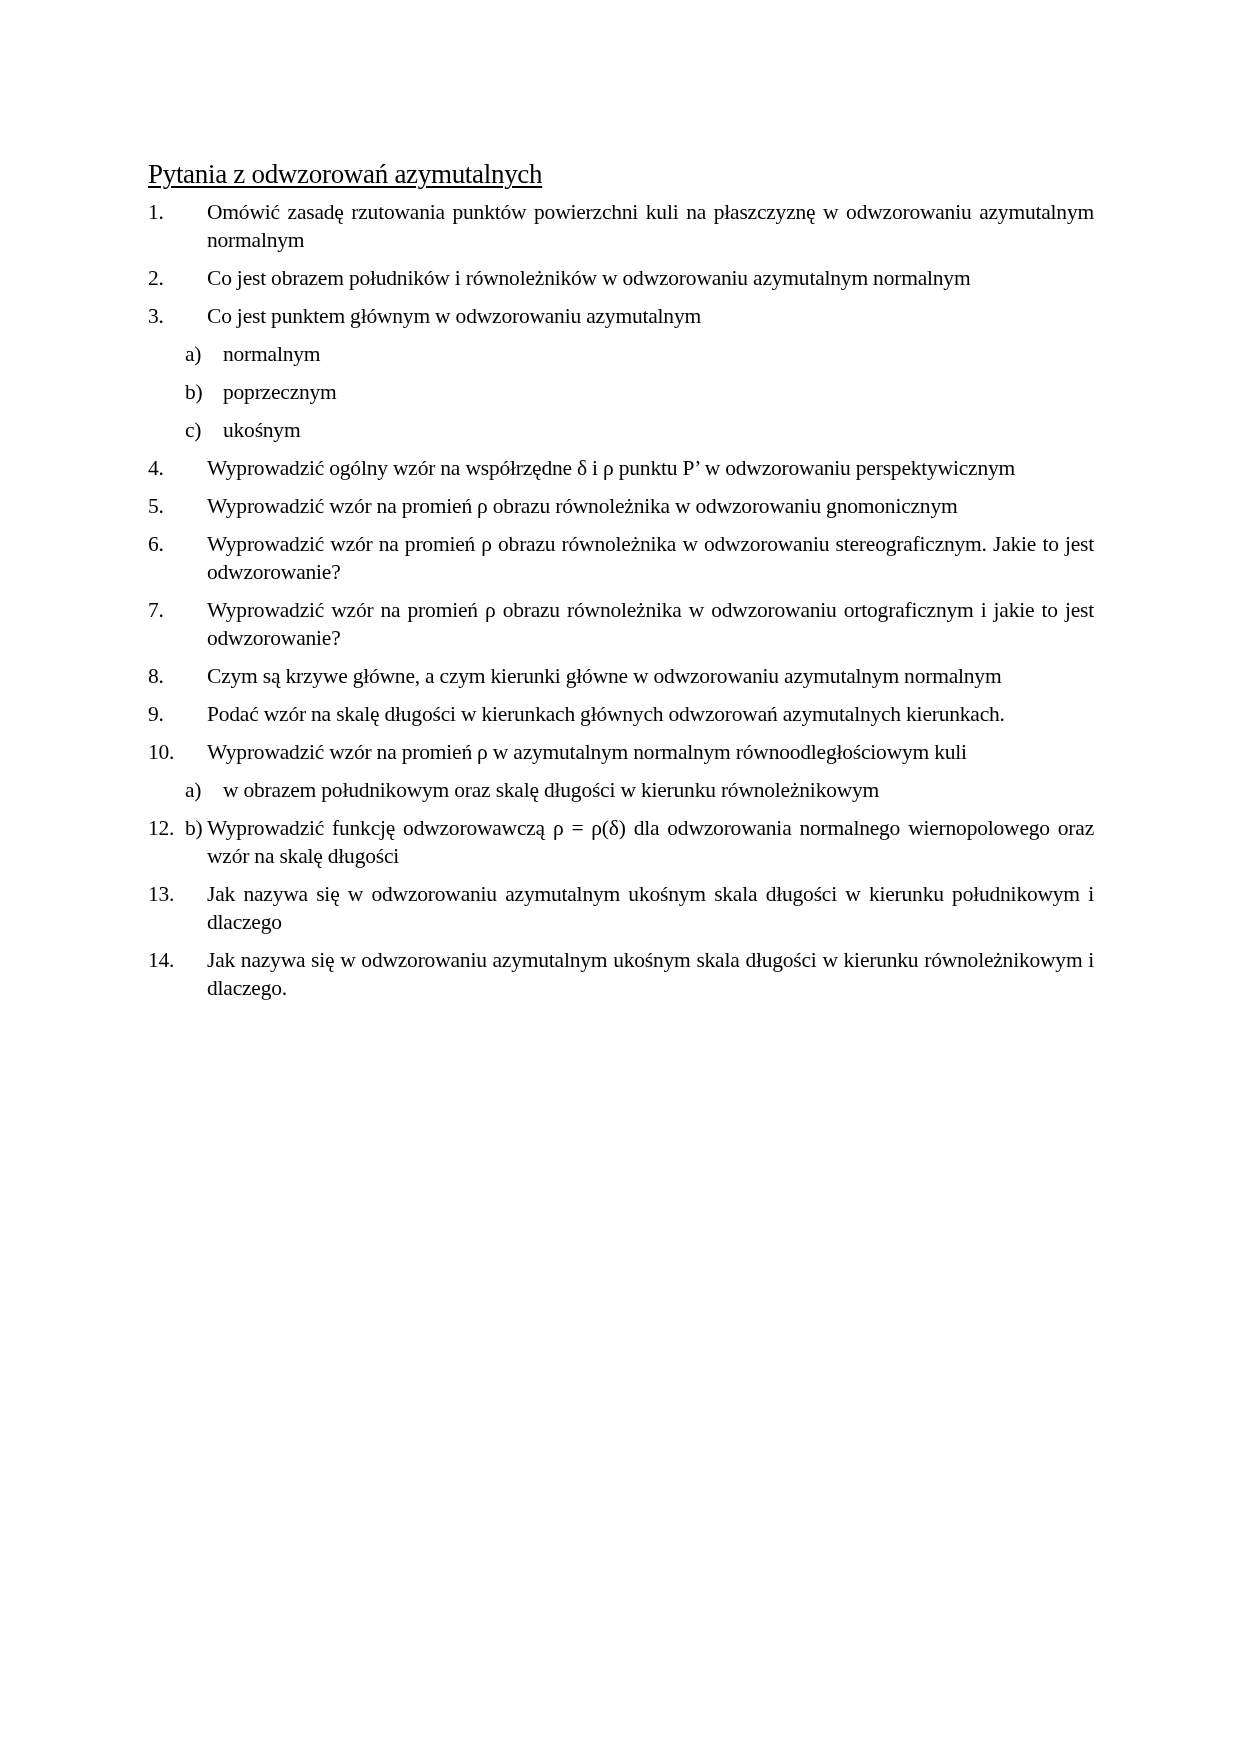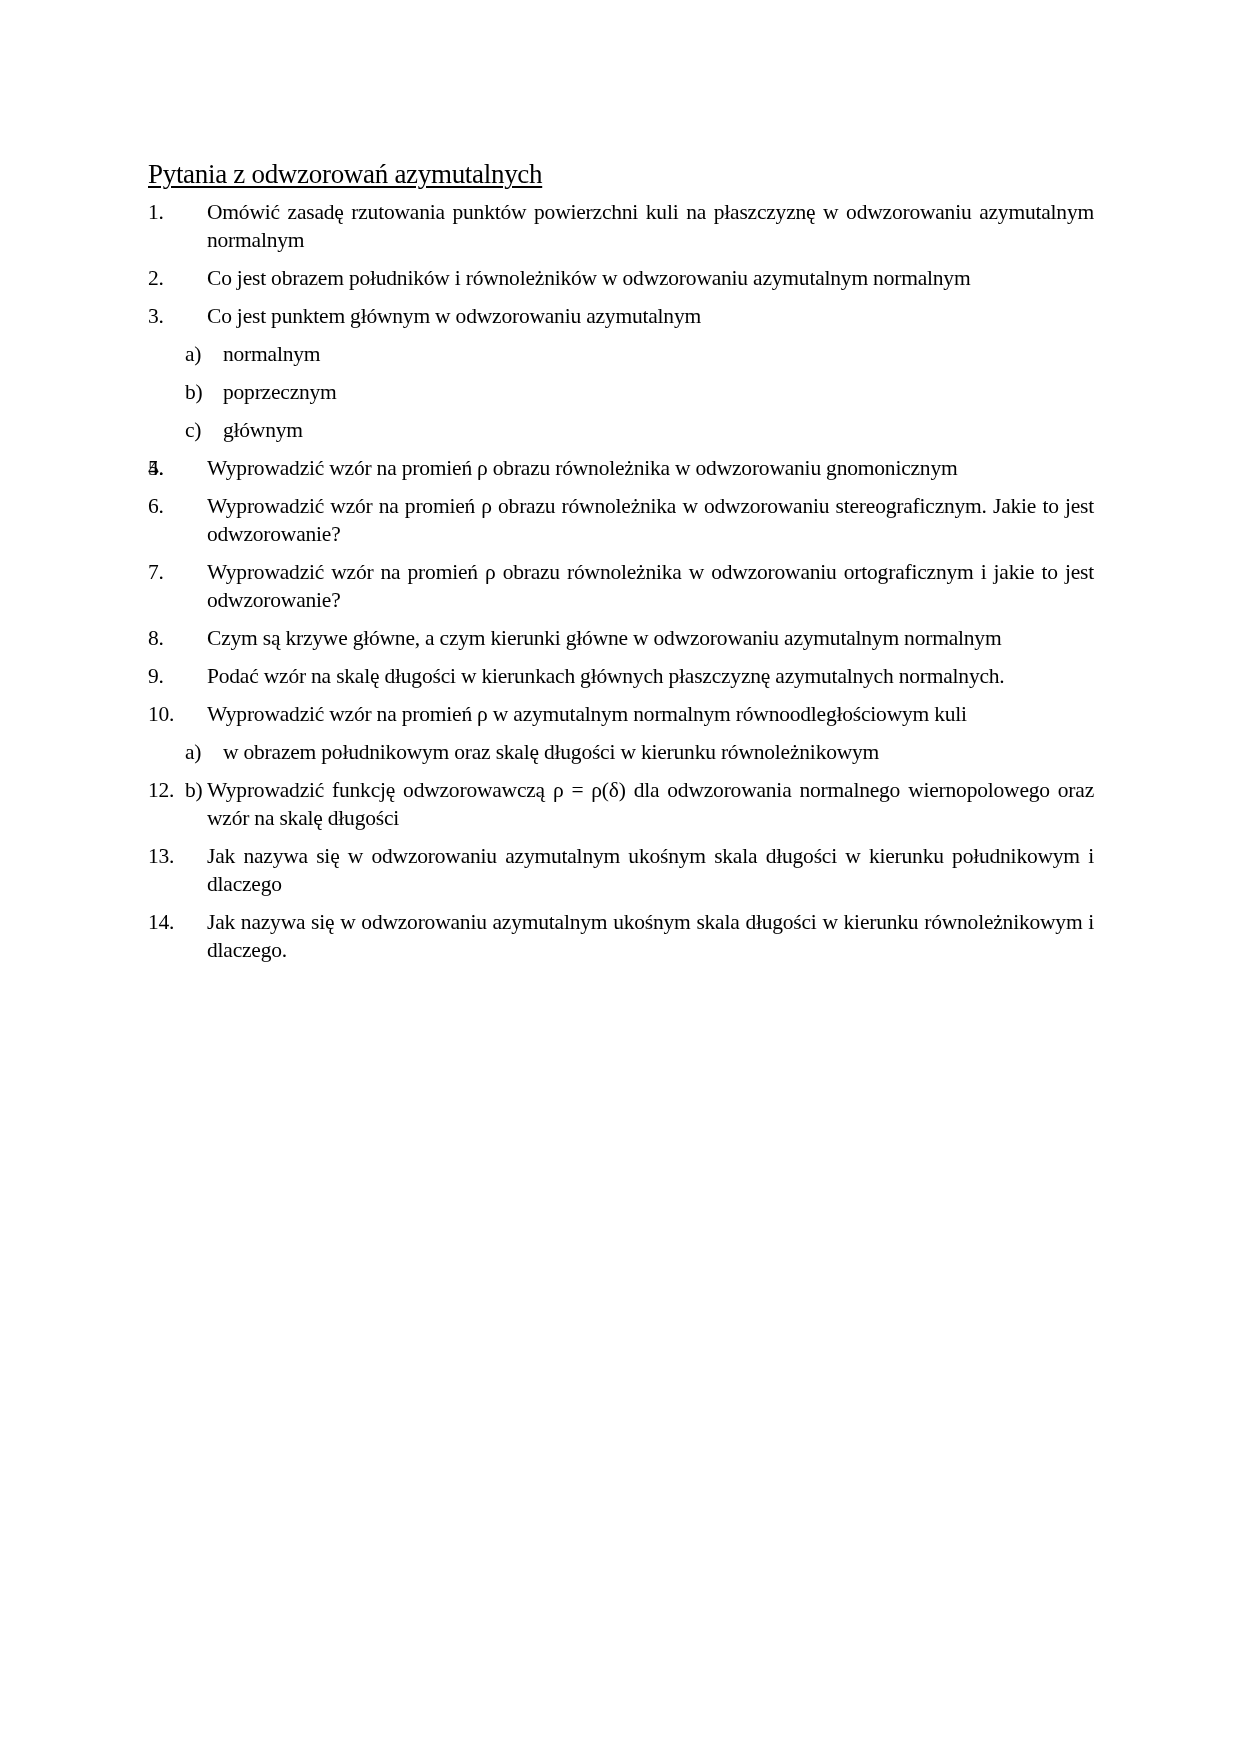--- a/index.html
+++ b/index.html
@@ -92,46 +92,47 @@
         <li class="sub">
           <span class="letter">a)</span>
           <span>normalnym</span>
         </li>
         <li class="sub">
           <span class="letter">b)</span>
           <span>poprzecznym</span>
         </li>
         <li class="sub">
           <span class="letter">c)</span>
-          <span>głównym</span>
+          <span>ukośnym</span>
         </li>
       </ul>
     </li>
     <li class="q">
       <span class="num">4.</span>
+      <span>Wyprowadzić ogólny wzór na współrzędne δ i ρ punktu P’ w odwzorowaniu perspektywicznym</span>
     </li>
     <li class="q">
       <span class="num">5.</span>
       <span>Wyprowadzić wzór na promień ρ obrazu równoleżnika w odwzorowaniu gnomonicznym</span>
     </li>
     <li class="q">
       <span class="num">6.</span>
       <span>Wyprowadzić wzór na promień ρ obrazu równoleżnika w odwzorowaniu stereograficznym. Jakie to jest odwzorowanie?</span>
     </li>
     <li class="q">
       <span class="num">7.</span>
       <span>Wyprowadzić wzór na promień ρ obrazu równoleżnika w odwzorowaniu ortograficznym i jakie to jest odwzorowanie?</span>
     </li>
     <li class="q">
       <span class="num">8.</span>
       <span>Czym są krzywe główne, a czym kierunki główne w odwzorowaniu azymutalnym normalnym</span>
     </li>
     <li class="q">
       <span class="num">9.</span>
-      <span>Podać wzór na skalę długości w kierunkach głównych płaszczyznę azymutalnych normalnych.</span>
+      <span>Podać wzór na skalę długości w kierunkach głównych odwzorowań azymutalnych kierunkach.</span>
     </li>
     <li class="q">
       <span class="num">10.</span>
       <span>Wyprowadzić wzór na promień ρ w azymutalnym normalnym równoodległościowym kuli</span>
       <ul class="sublist">
         <li class="sub">
           <span class="letter">a)</span>
           <span>w obrazem południkowym oraz skalę długości w kierunku równoleżnikowym</span>
         </li>
         <li class="sub">

